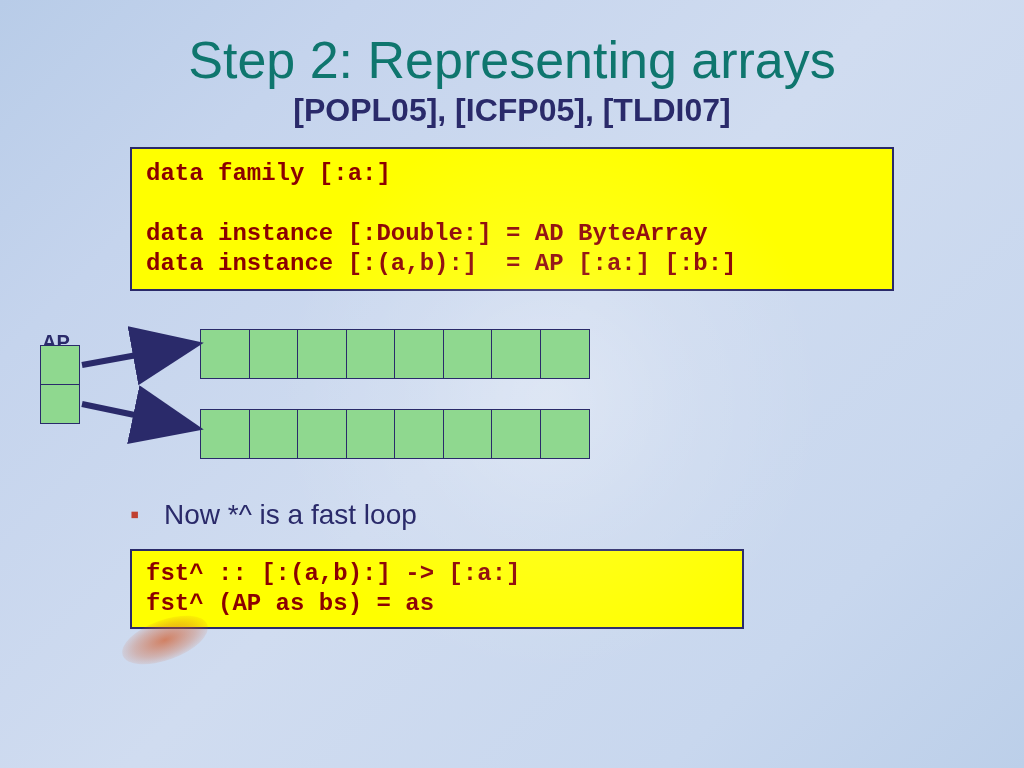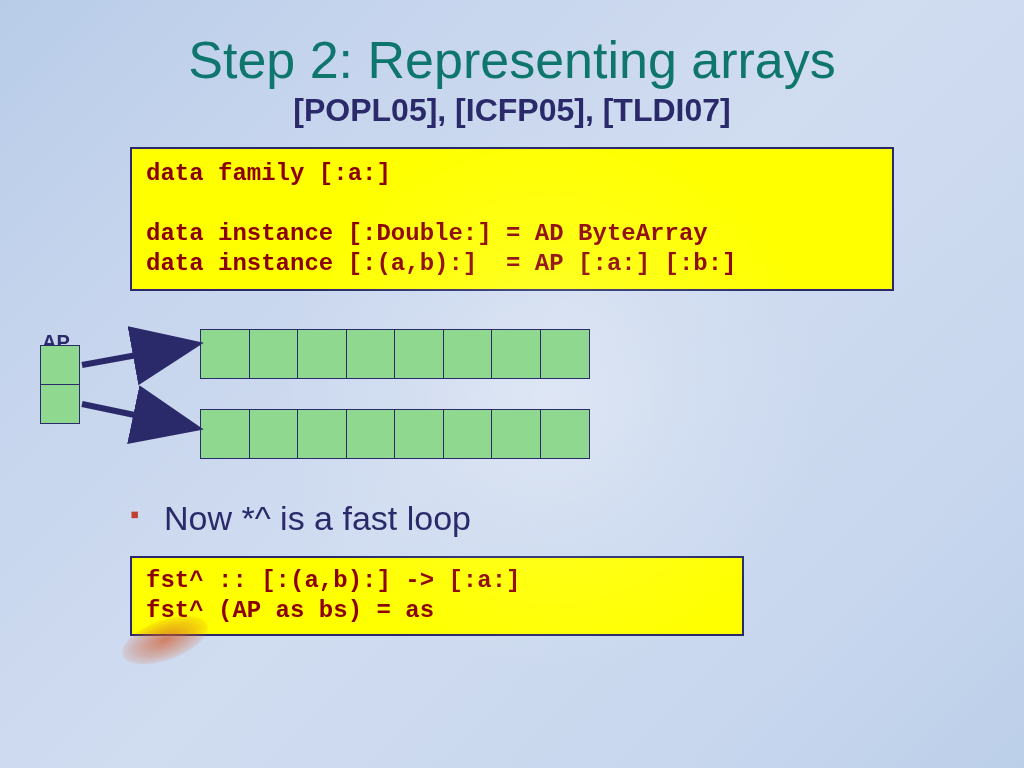--- a/index.html
+++ b/index.html
@@ -80,21 +80,21 @@
   .row .rcell {
     width: 50px; height: 50px;
     background: #8fd88f;
     border: 1.5px solid #2a2a6a;
     margin-left: -1.5px;
   }
   .row .rcell:first-child { margin-left: 0; }
   .bullets {
     margin: 20px 0 7px 130px;
     color: #2a2a6a;
-    font-size: 34px;
+    font-size: 28px;
   }
   .bullets li {
     list-style: none;
     position: relative;
     padding-left: 34px;
     margin-bottom: 10px;
   }
   .bullets li::before {
     content: "▪";
     position: absolute;

